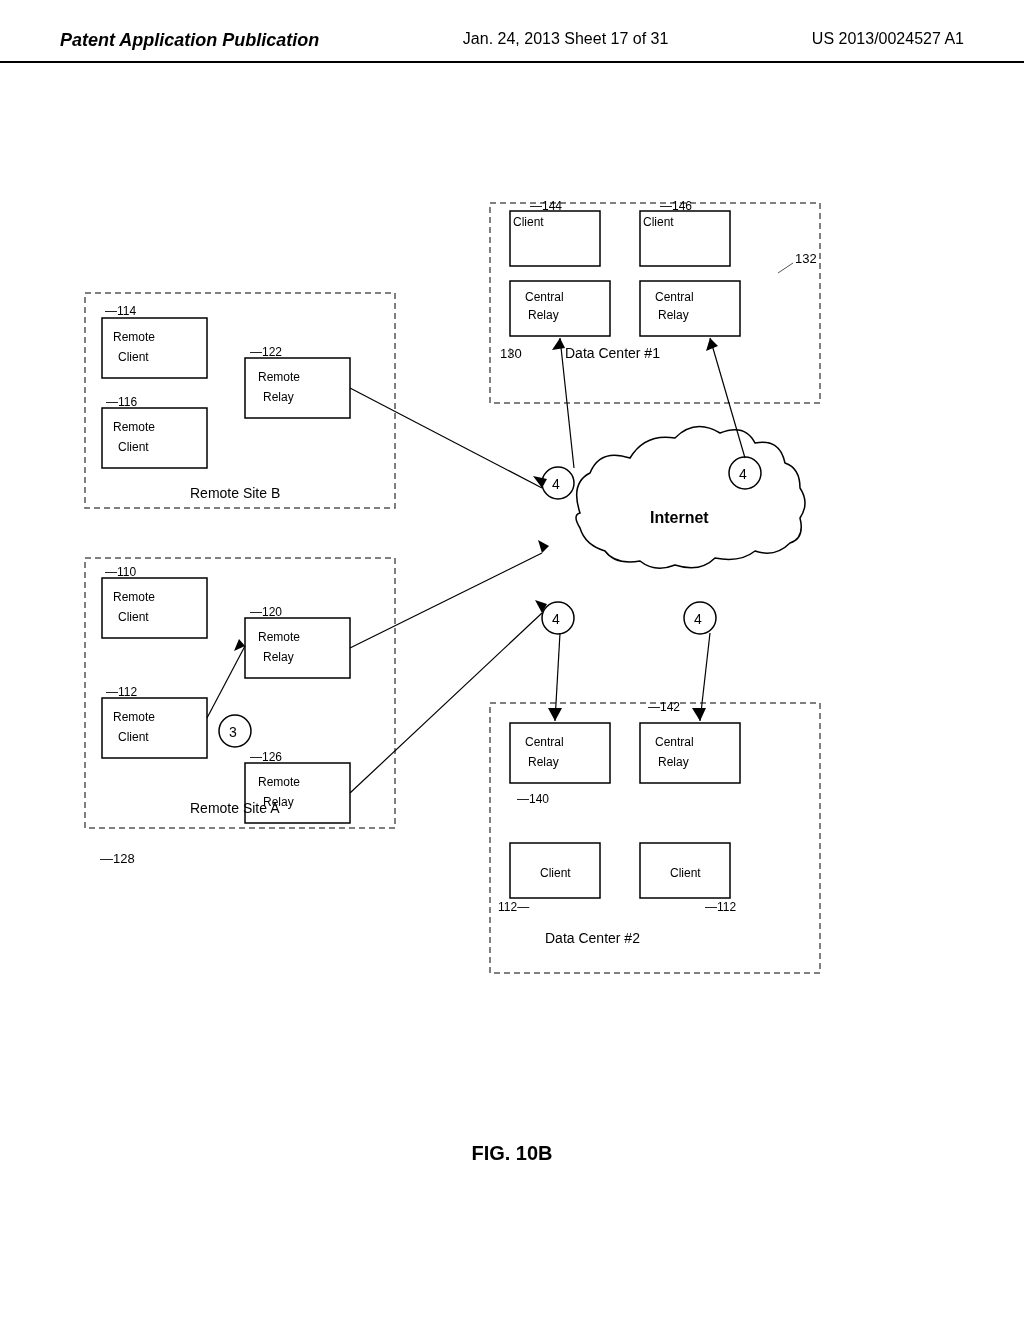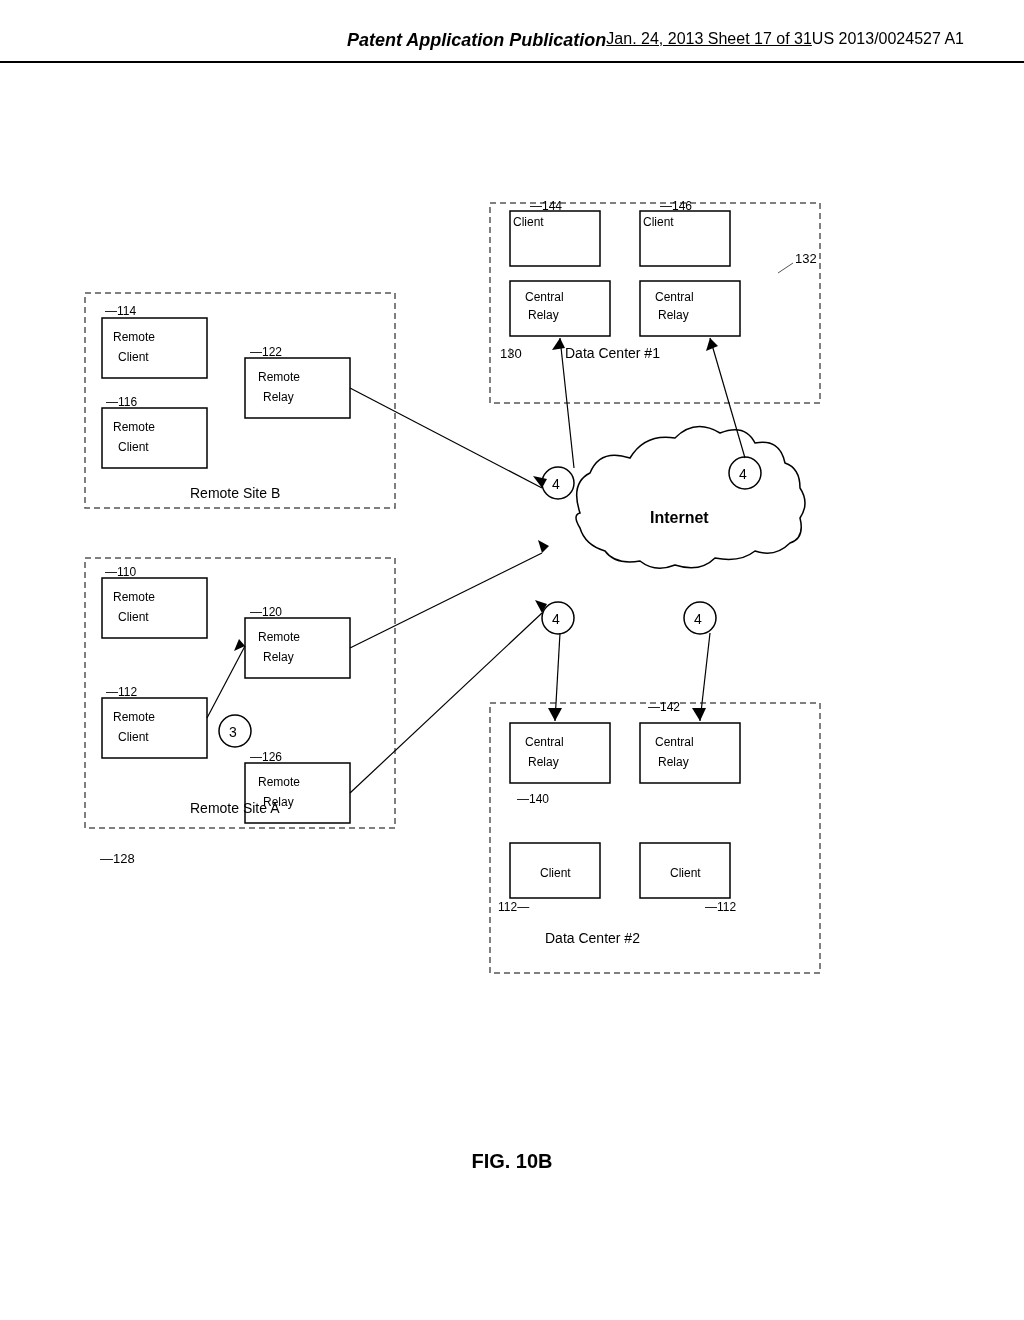--- a/index.html
+++ b/index.html
@@ -15,36 +15,35 @@
     .page {
       width: 1024px;
       min-height: 1320px;
       background: #fff;
       position: relative;
     }
 
     
     .header {
       display: flex;
-      justify-content: flex-end;
+      justify-content: space-between;
       align-items: flex-start;
       padding: 30px 60px 10px 60px;
       border-bottom: 2px solid #000;
     }
 
     .header-left {
       font-size: 18px;
       font-weight: bold;
       font-style: italic;
     }
 
     .header-center {
       font-size: 16px;
       text-align: center;
-      text-decoration: underline;
     }
 
     .header-right {
       font-size: 16px;
       font-weight: normal;
     }
 
     
     .diagram-area {
       position: relative;
@@ -249,15 +248,15 @@
       <polygon points="555,658 548,645 562,645" fill="#000"></polygon>
 
       <line x1="710" y1="570" x2="700" y2="658" stroke="#000" stroke-width="1.2"></line>
       <polygon points="700,658 692,645 706,645" fill="#000"></polygon>
 
       <line x1="207" y1="655" x2="245" y2="583" stroke="#000" stroke-width="1.2"></line>
       <polygon points="245,583 234,588 239,576" fill="#000"></polygon>
 
     </svg>
 
-    <div class="figure-caption" style="bottom:40px; position:absolute; left:50%; transform:translateX(-50%); font-size:20px; font-weight:bold;">FIG. 10B</div>
+    <div class="figure-caption" style="bottom:48px; position:absolute; left:50%; transform:translateX(-50%); font-size:20px; font-weight:bold;">FIG. 10B</div>
   </div>
 </div>
 
 </body></html>

